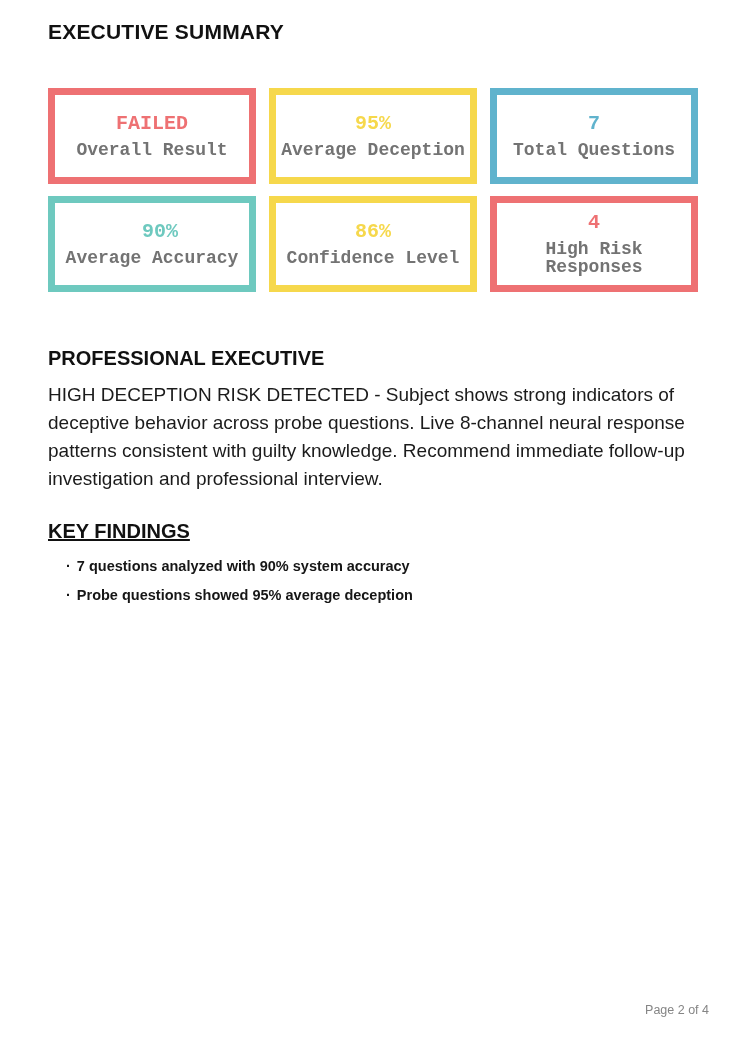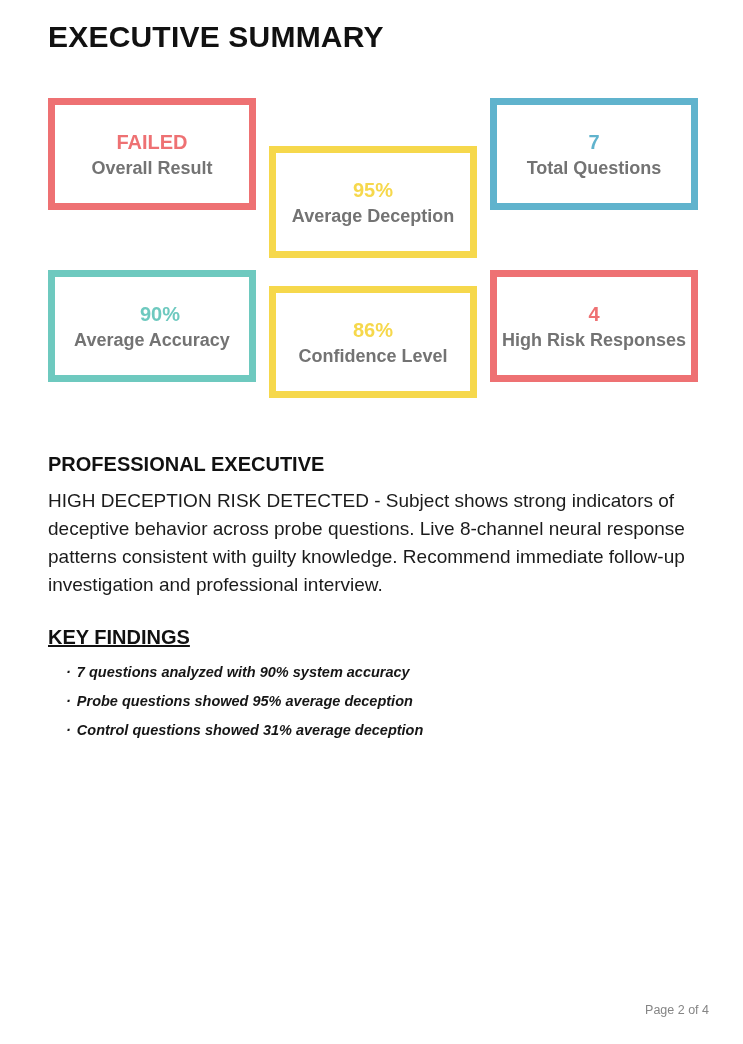--- a/index.html
+++ b/index.html
@@ -11,41 +11,42 @@
     color: #1b1b1b;
     overflow: hidden;
   }
   .page {
     position: relative;
     width: 743px;
     height: 1044px;
     padding: 20px 45px 0 48px;
   }
   .doc-title {
-    font-size: 30px;
+    font-size: 21px;
     font-weight: bold;
     letter-spacing: 0.2px;
     color: #111111;
   }
   .cards-grid {
     margin-top: 44px;
     display: grid;
     grid-template-columns: repeat(3, 1fr);
     gap: 12px 13px;
   }
   .stat-card {
-    height: 112px;
+    height: 96px;
     border: 7px solid #cccccc;
     background: #ffffff;
     display: flex;
     flex-direction: column;
     align-items: center;
     justify-content: center;
     gap: 7px;
     text-align: center;
+    font-family: Liberation Mono, monospace;
   }
   .card-value {
     font-size: 20px;
     font-weight: bold;
     line-height: 1;
   }
   .card-label {
     font-size: 18px;
     font-weight: bold;
     color: #737373;
@@ -69,21 +70,20 @@
   .findings-list {
     margin-top: 9px;
     list-style: none;
   }
   .finding-item {
     font-size: 14.5px;
     font-weight: bold;
     line-height: 29px;
     padding-left: 18px;
     color: #161616;
-    font-style: italic;
   }
   .bullet-dot {
     display: inline-block;
     margin-right: 6px;
   }
   .page-footer {
     position: absolute;
     right: 34px;
     top: 1003px;
     font-size: 12.5px;
@@ -95,47 +95,46 @@
 
 <div class="page">
 
   <h1 class="doc-title">EXECUTIVE SUMMARY</h1>
 
   <div class="cards-grid">
     <div class="stat-card" style="border-color: rgb(238, 113, 115);">
       <div class="card-value" style="color: rgb(238, 113, 115);">FAILED</div>
       <div class="card-label">Overall Result</div>
     </div>
-    <div class="stat-card" style="border-color: rgb(246, 216, 76); margin-top: 48px;">
+    <div class="stat-card" style="border-color: rgb(246, 216, 76);">
       <div class="card-value" style="color: rgb(246, 216, 76);">95%</div>
       <div class="card-label">Average Deception</div>
     </div>
     <div class="stat-card" style="border-color: rgb(96, 179, 205);">
       <div class="card-value" style="color: rgb(96, 179, 205);">7</div>
       <div class="card-label">Total Questions</div>
     </div>
     <div class="stat-card" style="border-color: rgb(110, 201, 191);">
       <div class="card-value" style="color: rgb(110, 201, 191); margin-left: 16px;">90%</div>
       <div class="card-label">Average Accuracy</div>
     </div>
-    <div class="stat-card" style="border-color: rgb(246, 216, 76); margin-top: 16px;">
+    <div class="stat-card" style="border-color: rgb(246, 216, 76);">
       <div class="card-value" style="color: rgb(246, 216, 76);">86%</div>
       <div class="card-label">Confidence Level</div>
     </div>
     <div class="stat-card" style="border-color: rgb(238, 113, 115);">
       <div class="card-value" style="color: rgb(238, 113, 115);">4</div>
       <div class="card-label">High Risk Responses</div>
     </div>
   </div>
 
   <h2 class="section-heading assessment-heading">PROFESSIONAL EXECUTIVE</h2>
   <p class="assessment-body">HIGH DECEPTION RISK DETECTED - Subject shows strong indicators of deceptive behavior across probe questions. Live 8-channel neural response patterns consistent with guilty knowledge. Recommend immediate follow-up investigation and professional interview.</p>
 
   <h2 class="section-heading findings-heading">KEY FINDINGS</h2>
   <ul class="findings-list">
     <li class="finding-item"><span class="bullet-dot">·</span><span>7 questions analyzed with 90% system accuracy</span></li>
     <li class="finding-item"><span class="bullet-dot">·</span><span>Probe questions showed 95% average deception</span></li>
-    <li class="finding-item"><span class="bullet-dot">·</span><span>Control questions showed 31% average deception</span></li>
   </ul>
 
   <div class="page-footer">Page 2 of 4</div>
 
 </div>
 
 </body></html>

